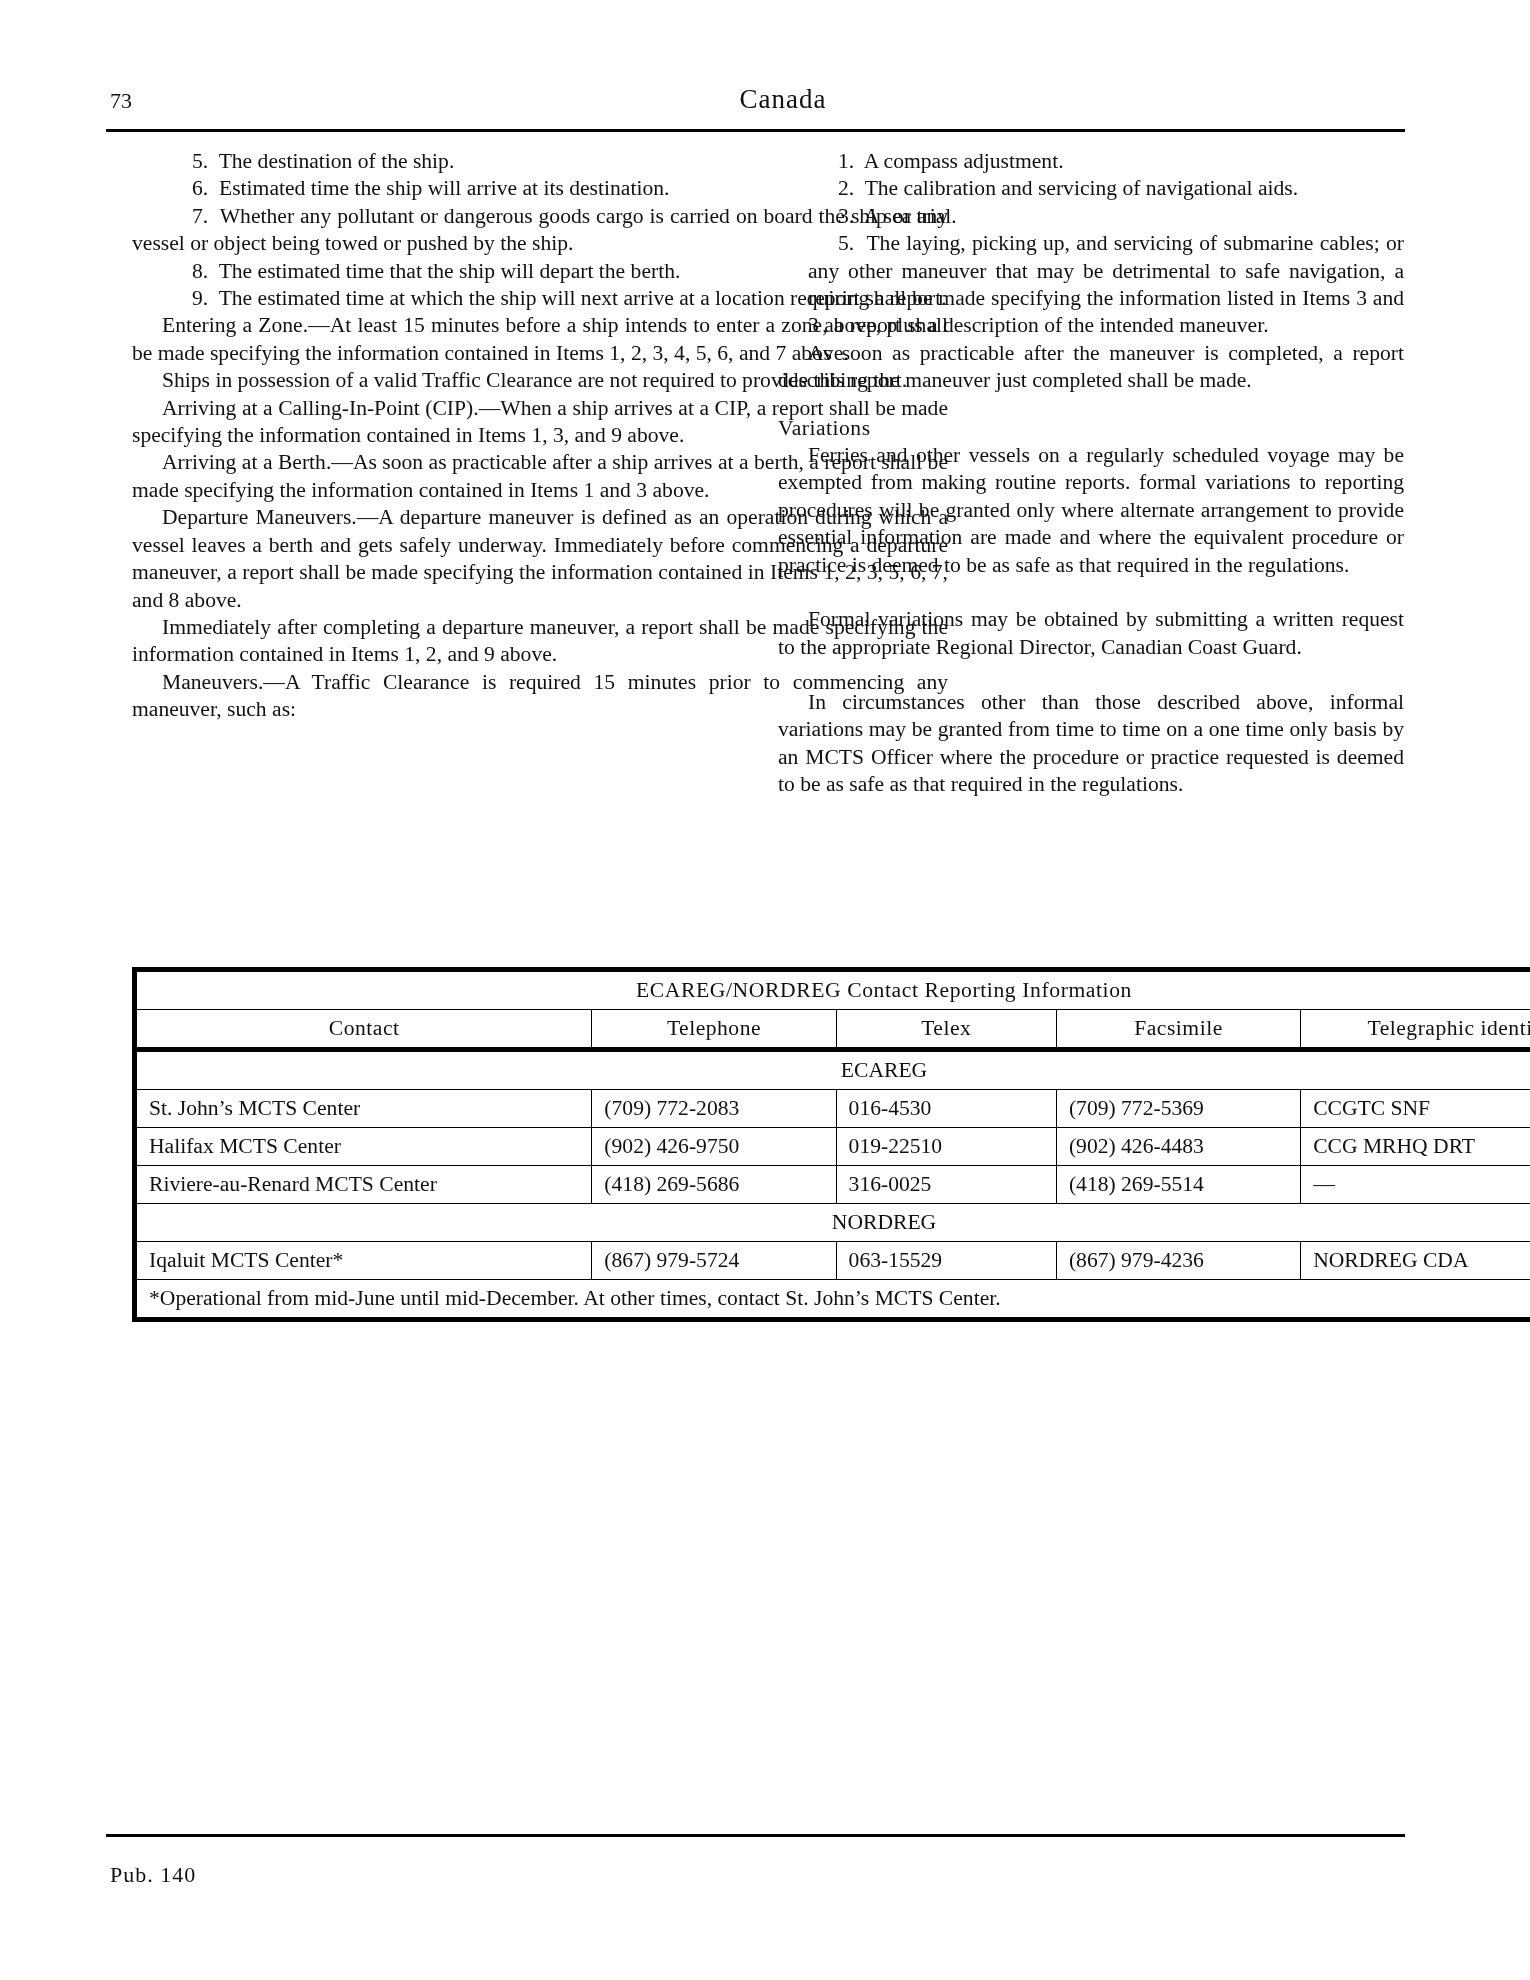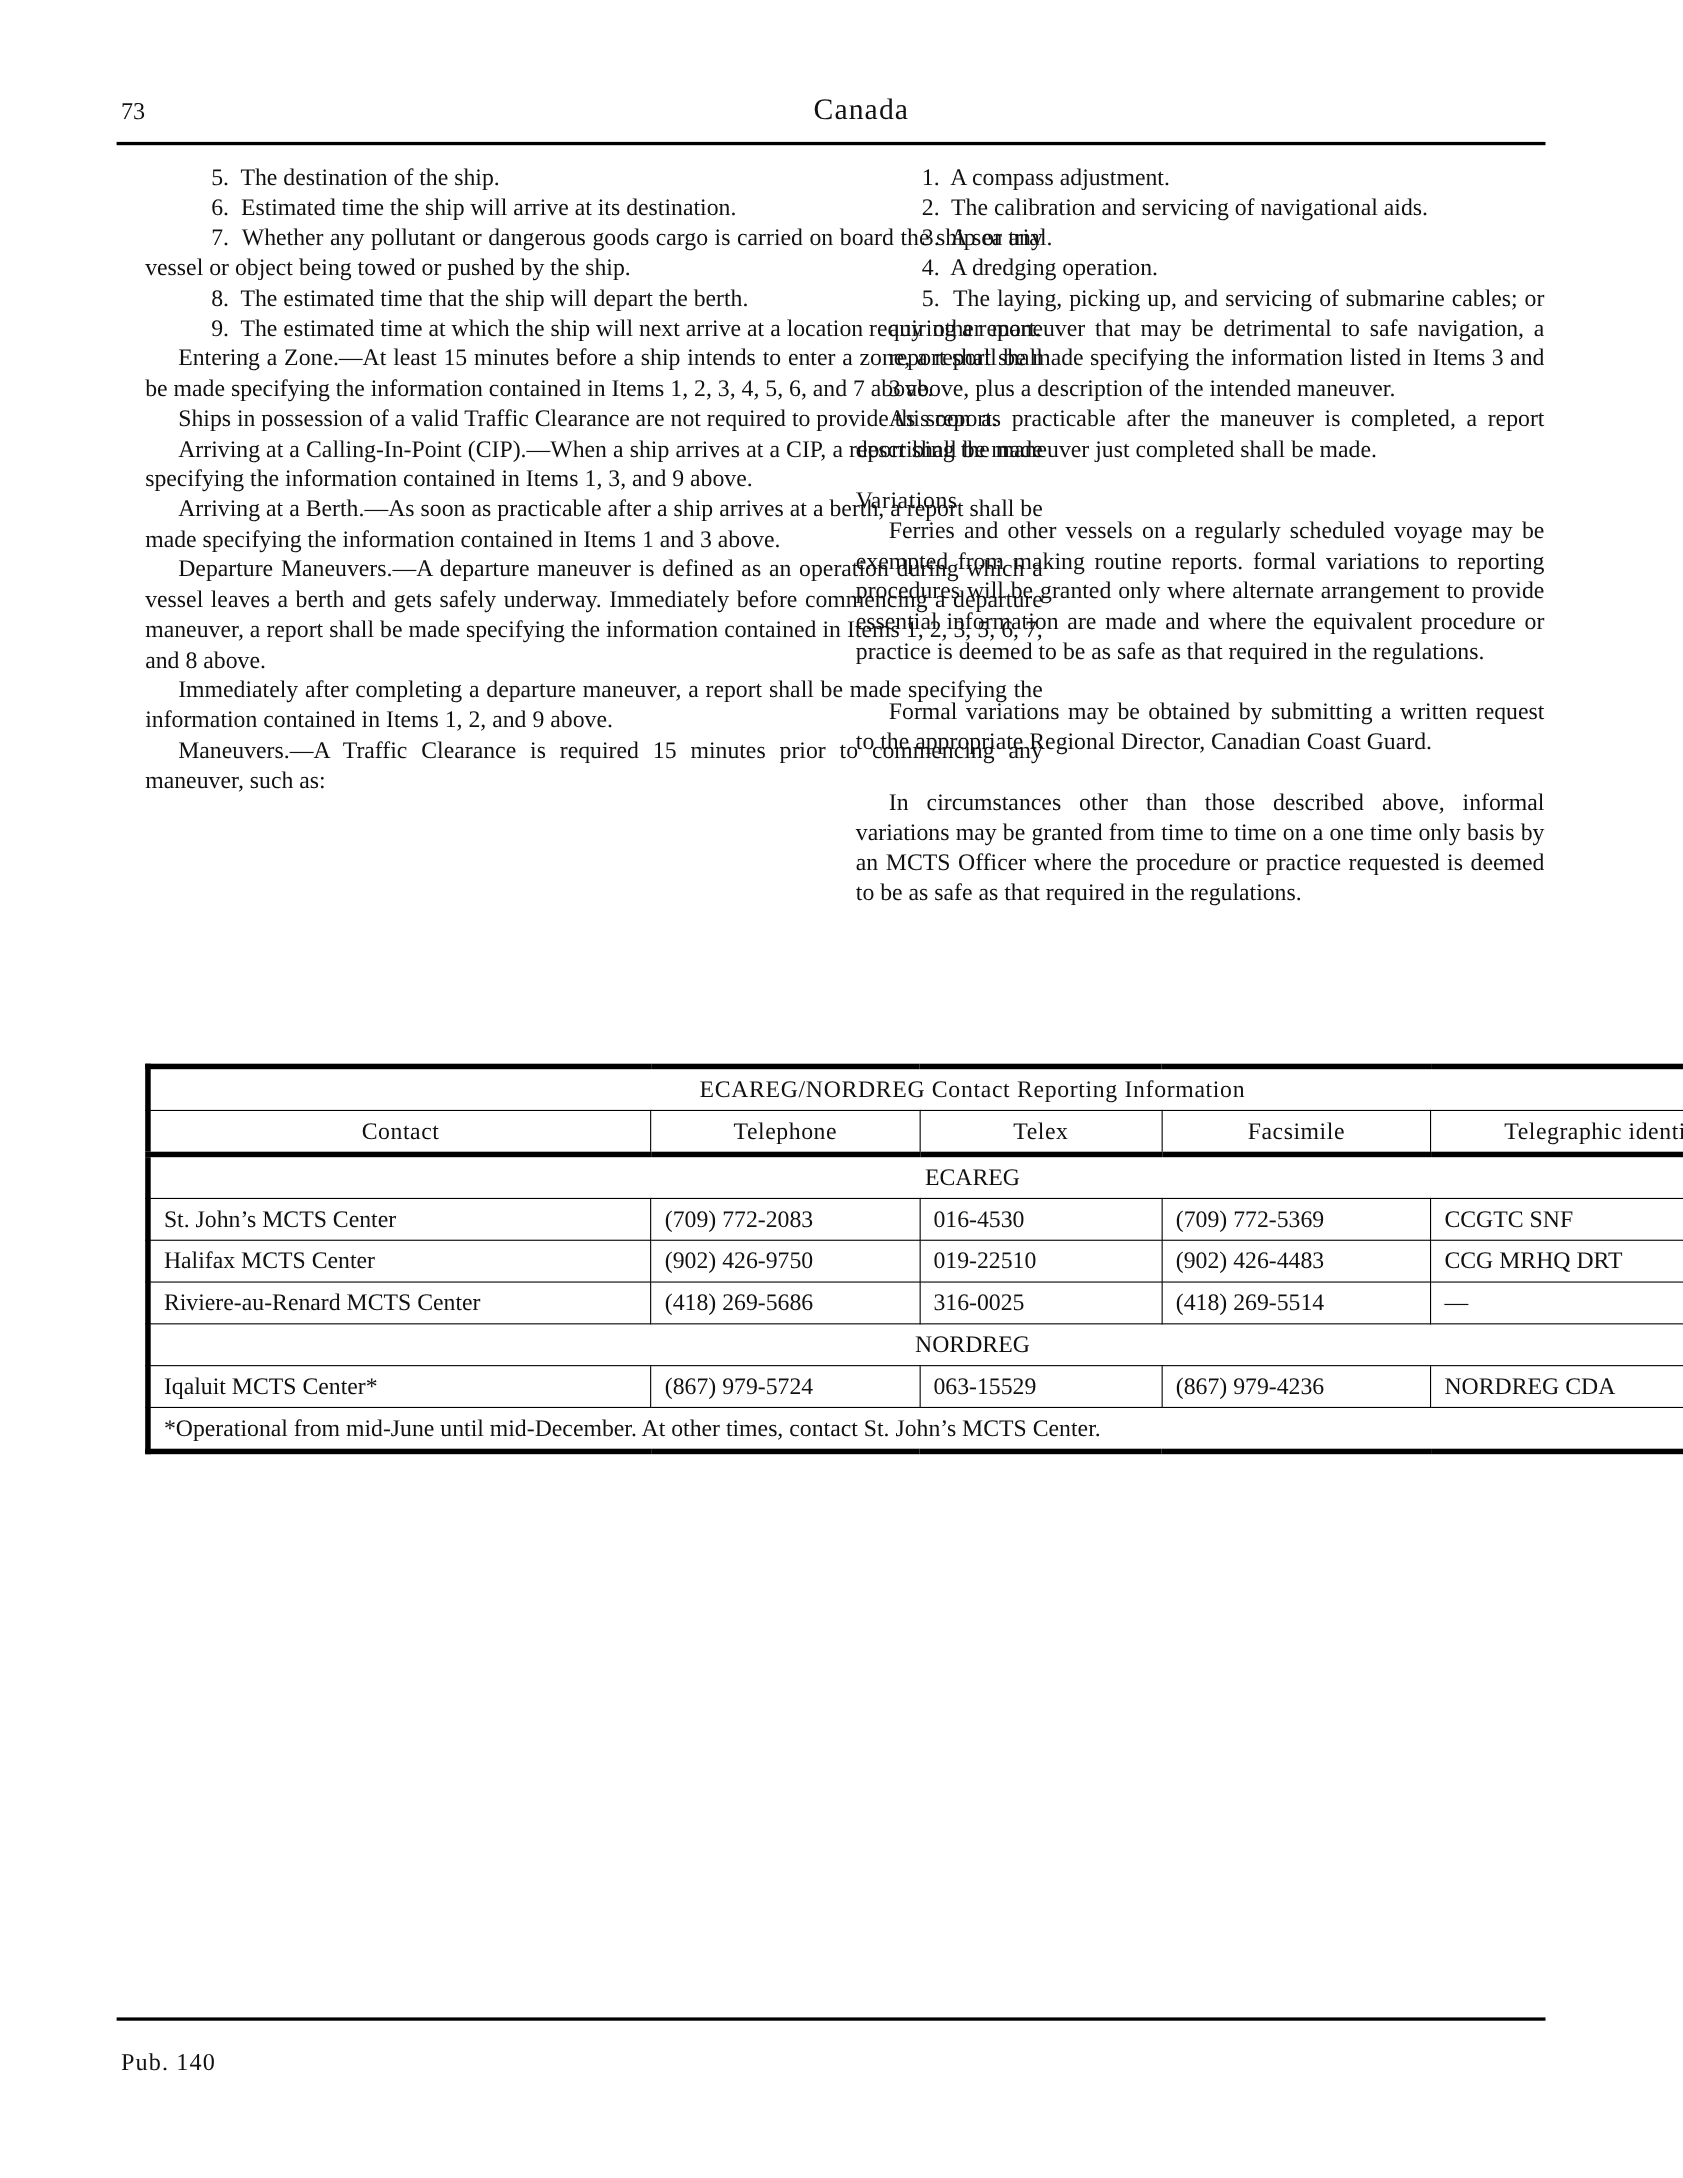--- a/index.html
+++ b/index.html
@@ -57,21 +57,20 @@
   <p class="indent">Arriving at a Berth.—As soon as practicable after a ship arrives at a berth, a report shall be made specifying the information contained in Items 1 and 3 above.</p>
   <p class="indent">Departure Maneuvers.—A departure maneuver is defined as an operation during which a vessel leaves a berth and gets safely underway. Immediately before commencing a departure maneuver, a report shall be made specifying the information contained in Items 1, 2, 3, 5, 6, 7, and 8 above.</p>
   <p class="indent">Immediately after completing a departure maneuver, a report shall be made specifying the information contained in Items 1, 2, and 9 above.</p>
   <p class="indent">Maneuvers.—A Traffic Clearance is required 15 minutes prior to commencing any maneuver, such as:</p>
 </div>
 
 <div class="col col-right">
   <p class="list-item"><span>1.</span>&nbsp; <span>A compass adjustment.</span></p>
   <p class="list-item"><span>2.</span>&nbsp; <span>The calibration and servicing of navigational aids.</span></p>
   <p class="list-item"><span>3.</span>&nbsp; <span>A sea trial.</span></p>
-  <p class="list-item"><span>4.</span>&nbsp; <span>A dredging operation.</span></p>
   <p class="list-hang"><span>5.</span>&nbsp; <span>The laying, picking up, and servicing of submarine cables; or any other maneuver that may be detrimental to safe navigation, a report shall be made specifying the information listed in Items 3 and 3 above, plus a description of the intended maneuver.</span></p>
   <p class="indent">As soon as practicable after the maneuver is completed, a report describing the maneuver just completed shall be made.</p>
   <p class="heading" style="margin-top:20px;">Variations</p>
   <p class="indent">Ferries and other vessels on a regularly scheduled voyage may be exempted from making routine reports. formal variations to reporting procedures will be granted only where alternate arrangement to provide essential information are made and where the equivalent procedure or practice is deemed to be as safe as that required in the regulations.</p>
   <p class="indent gap">Formal variations may be obtained by submitting a written request to the appropriate Regional Director, Canadian Coast Guard.</p>
   <p class="indent gap">In circumstances other than those described above, informal variations may be granted from time to time on a one time only basis by an MCTS Officer where the procedure or practice requested is deemed to be as safe as that required in the regulations.</p>
 </div>
 
 <table class="contact-table">
   <colgroup>

